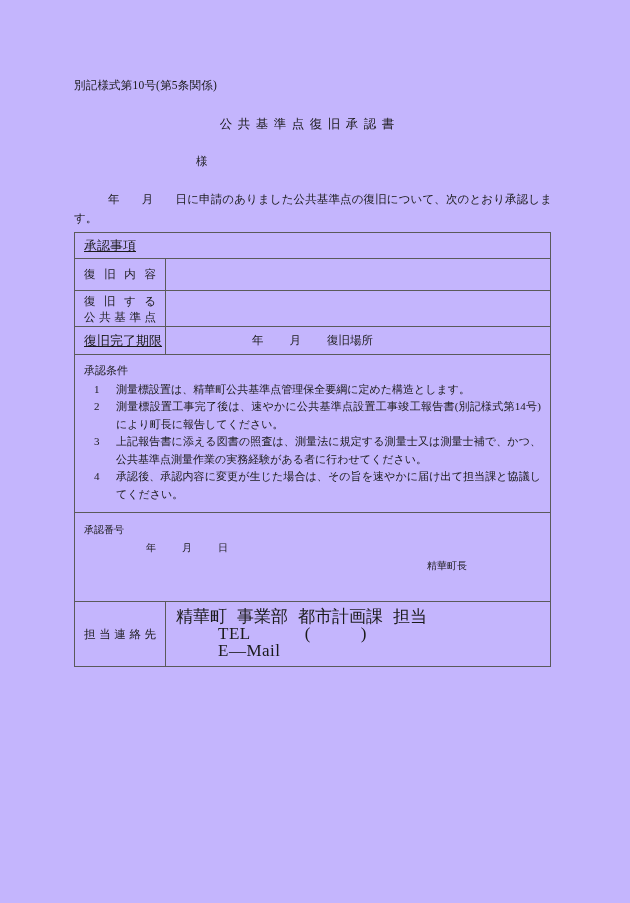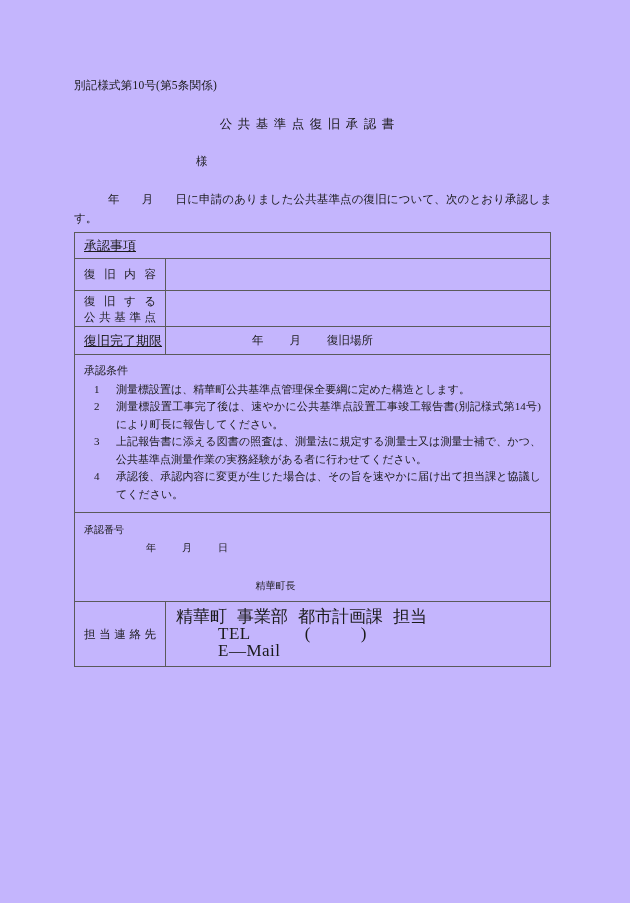--- a/index.html
+++ b/index.html
@@ -156,23 +156,22 @@
   }
   .approval-no { display: block; }
   .approval-date {
     display: block;
     padding-left: 62px;
     white-space: nowrap;
   }
   .approval-date .gap { display: inline-block; width: 26px; }
   .mayor-line {
     display: block;
-    margin-top: 20px;
     padding-right: 74px;
-    text-align: center;
+    text-align: right;
   }
 
   
   .contact-cell {
     padding: 6px 8px 7px 10px;
     font-size: 17px;
     line-height: 17px;
   }
   .contact-line-1 { white-space: nowrap; }
   .contact-line-1 .s { display: inline-block; width: 10px; }

